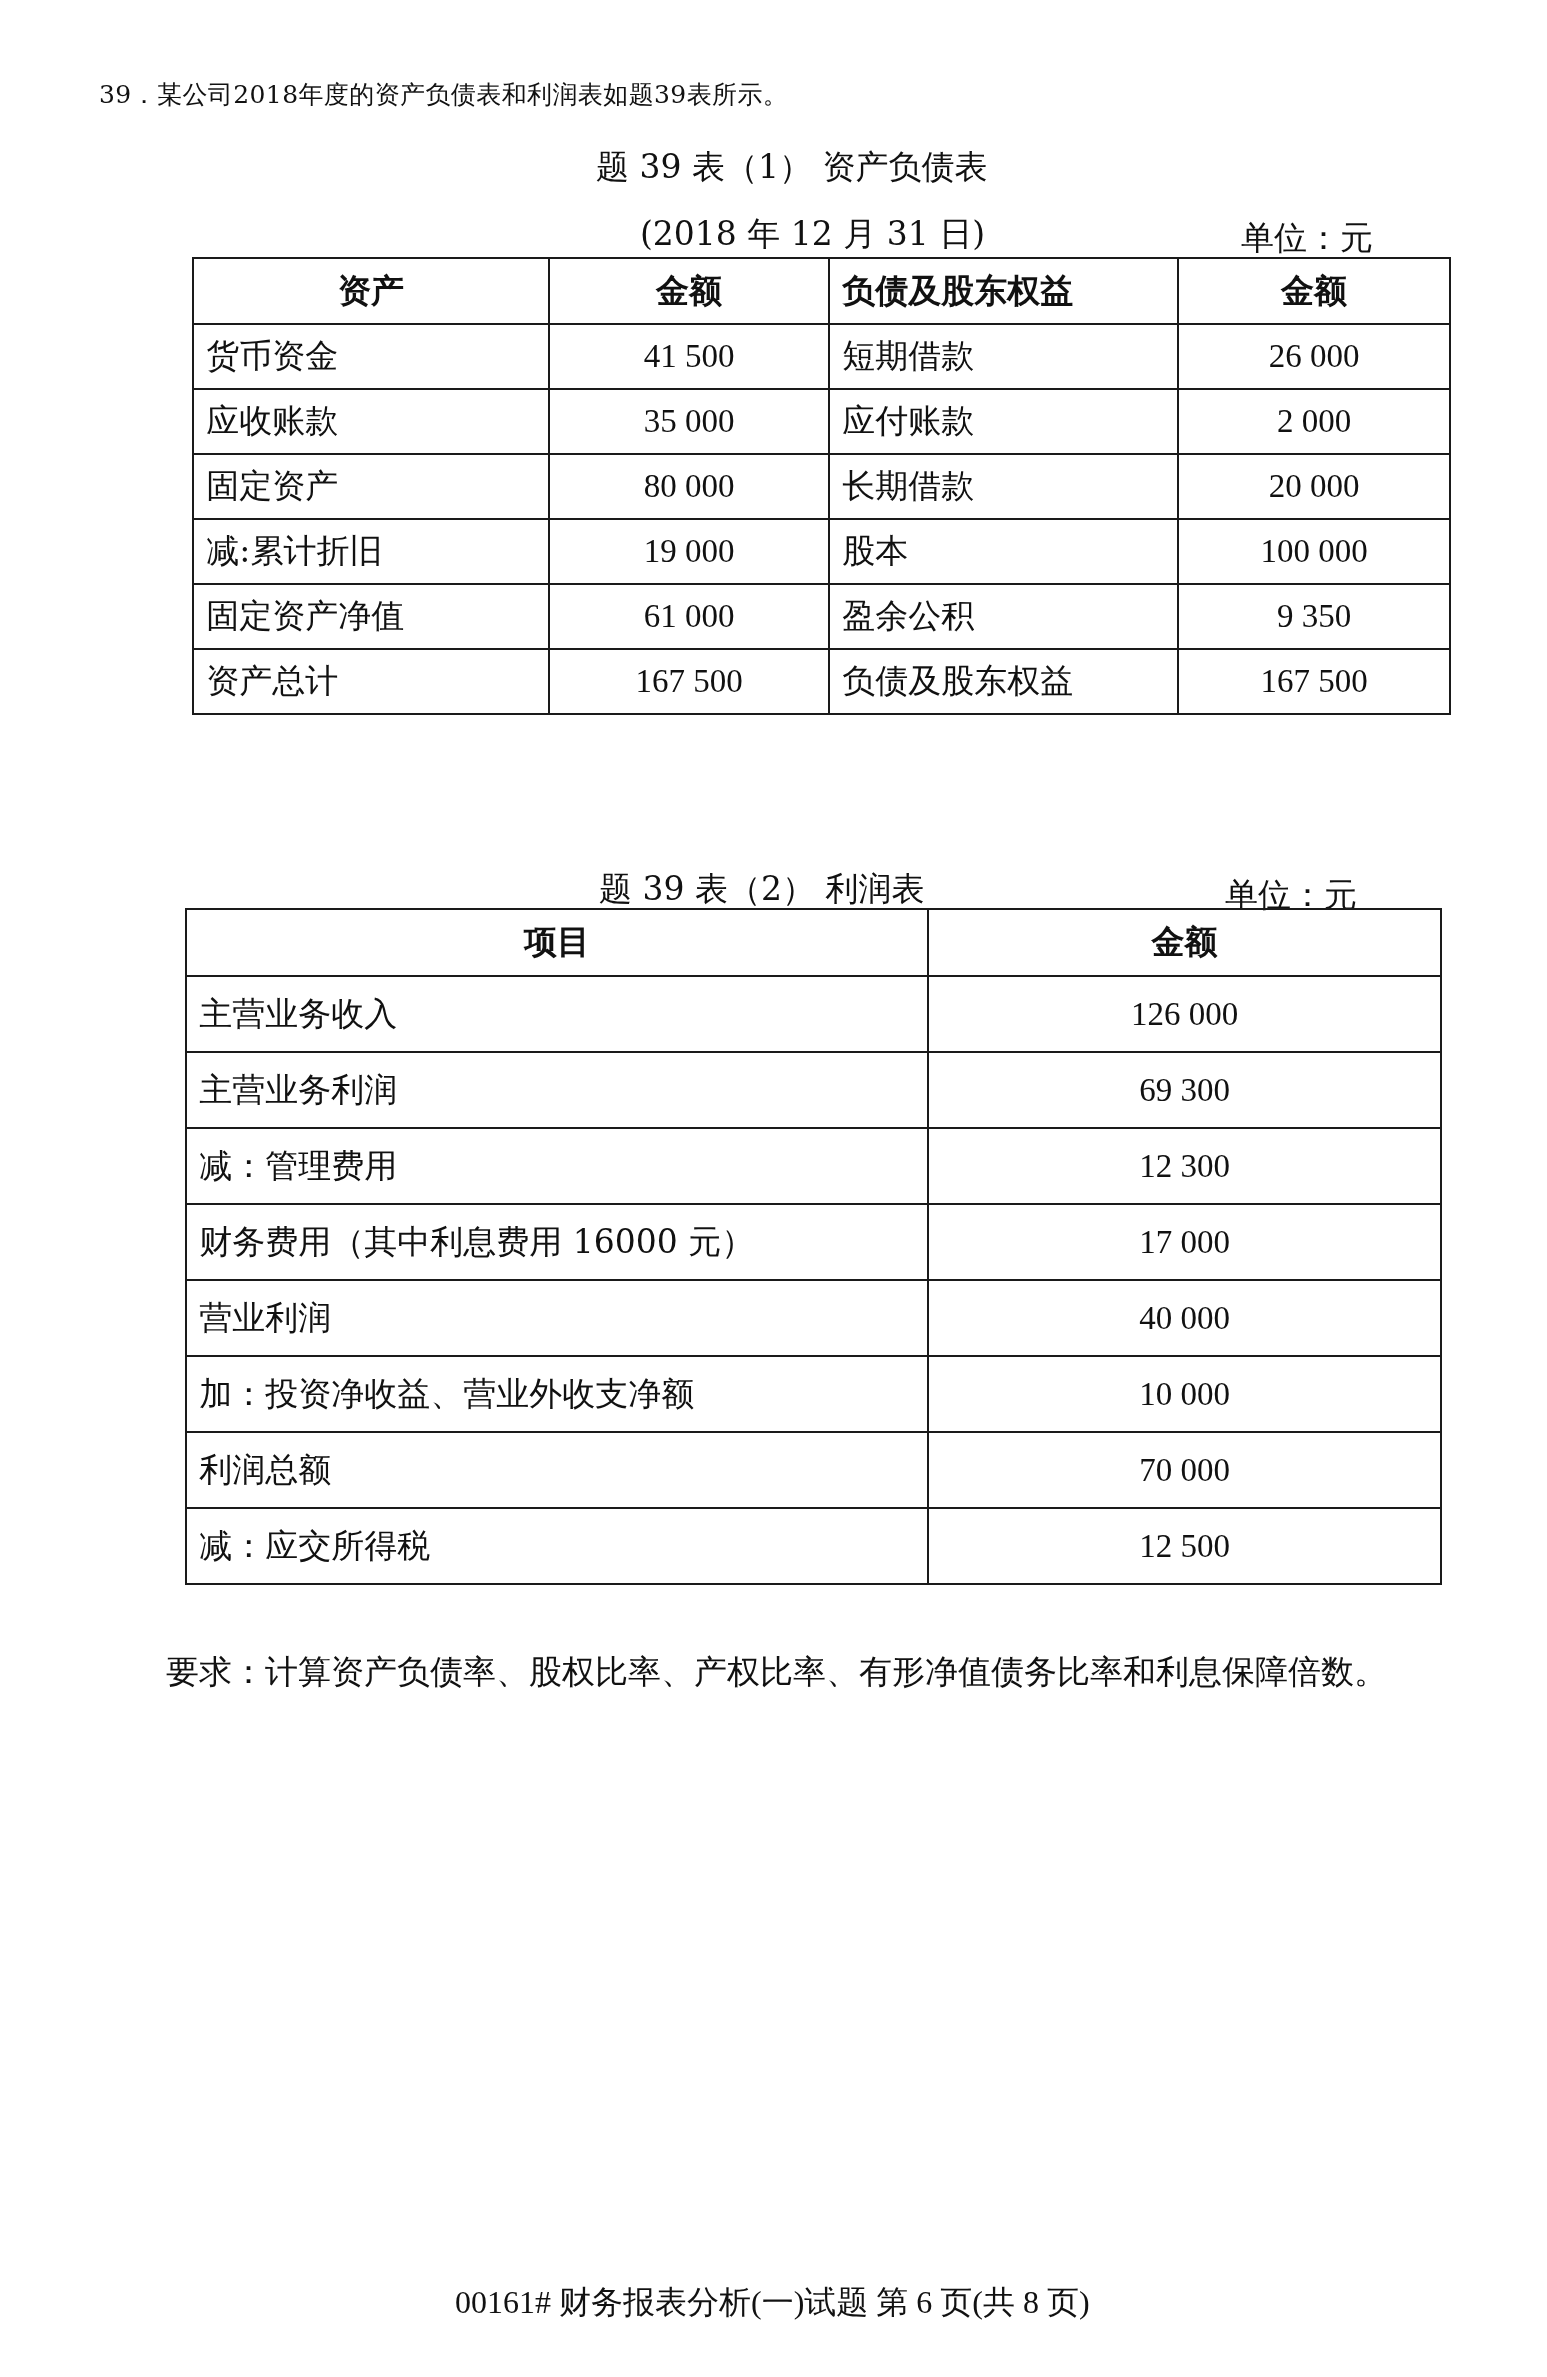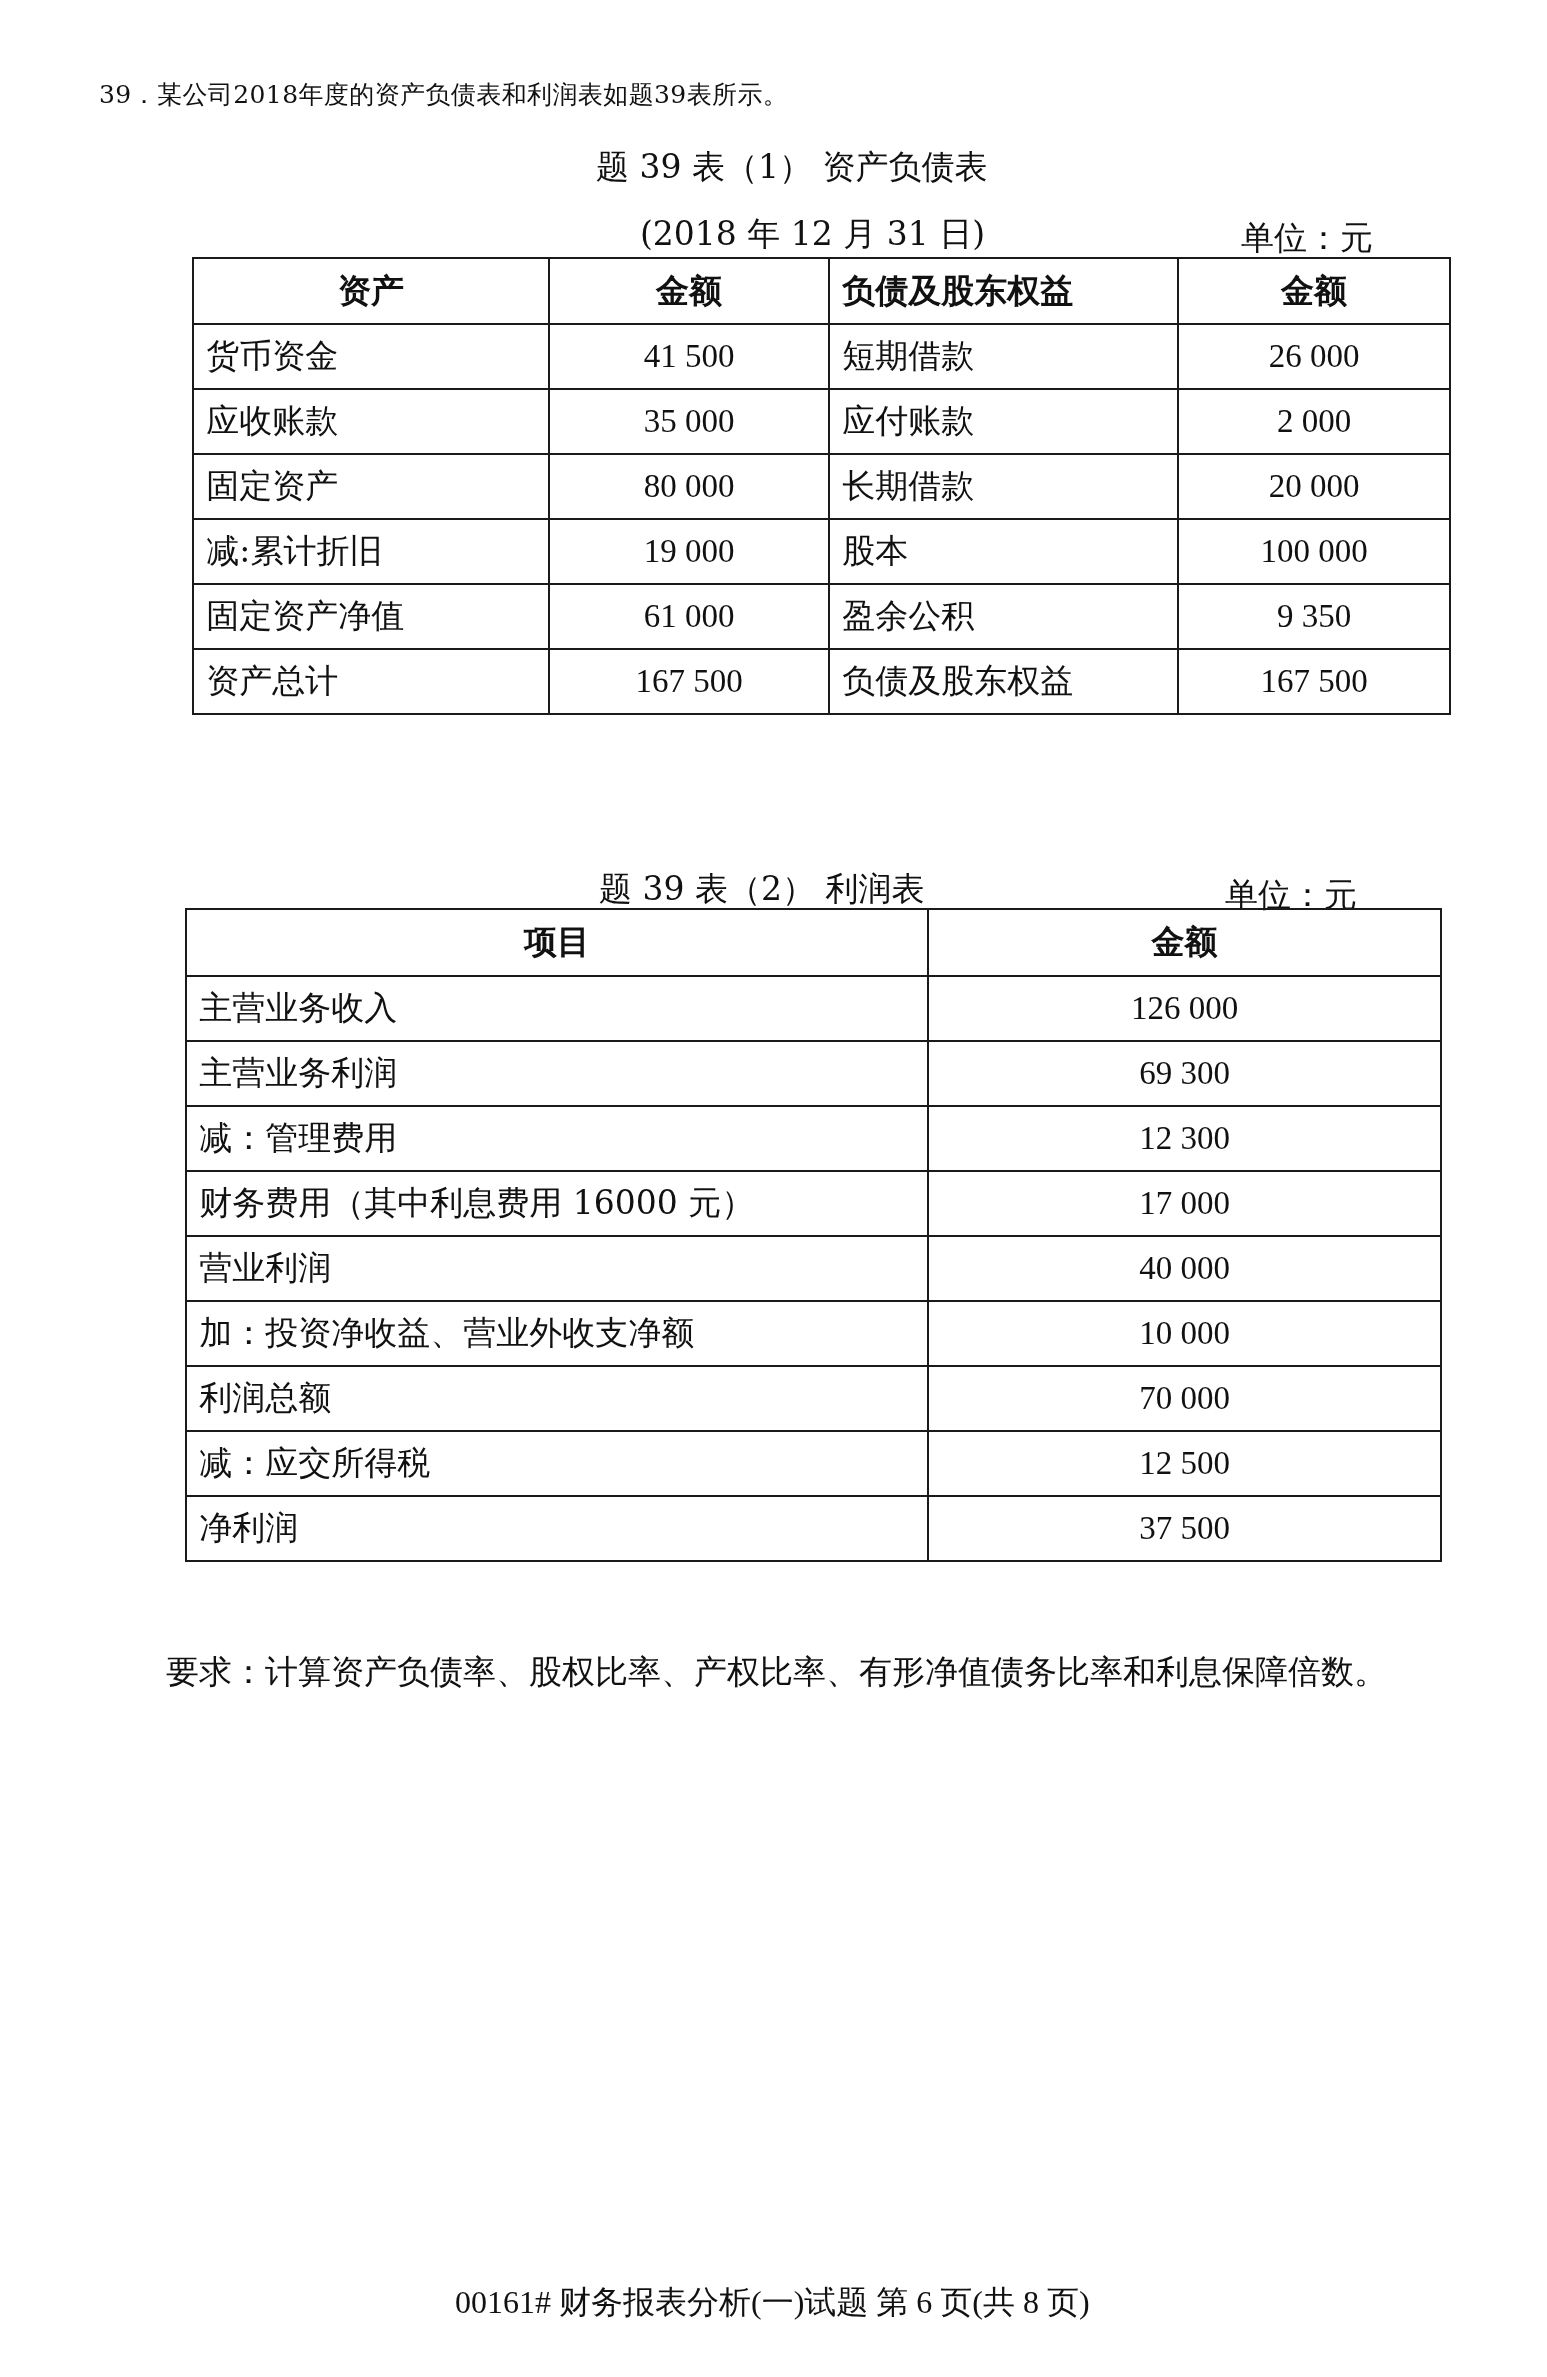--- a/index.html
+++ b/index.html
@@ -66,21 +66,21 @@
       left: 173px; top: 257px;
       width: 1258px;
     }
     #bs tr { height: 65px; }
     #bs tr.head { height: 66px; }
 
     #is {
       left: 166px; top: 908px;
       width: 1255px;
     }
-    #is tr { height: 65px; }
+    #is tr { height: 76px; }
     #is tr.head { height: 67px; }
 
     .requirement {
       left: 166px; top: 1650px;
       font-size: 33px;
     }
     .footer {
       left: 455px; top: 2281px;
       font-size: 32px;
       font-family: "Liberation Serif", "DejaVu Serif", serif;
@@ -186,23 +186,19 @@
     <td class="num">10 000</td>
   </tr>
   <tr>
     <td>利润总额</td>
     <td class="num">70 000</td>
   </tr>
   <tr>
     <td class="indent">减：应交所得税</td>
     <td class="num">12 500</td>
   </tr>
-  <tr>
-    <td>净利润</td>
-    <td class="num">37 500</td>
-  </tr>
 </tbody>
   </table>
 
 <div class="abs requirement">要求：计算资产负债率、股权比率、产权比率、有形净值债务比率和利息保障倍数。</div>
 
 <div class="abs footer">00161# 财务报表分析(一)试题 第 6 页(共 8 页)</div>
 
 
 </body></html>

